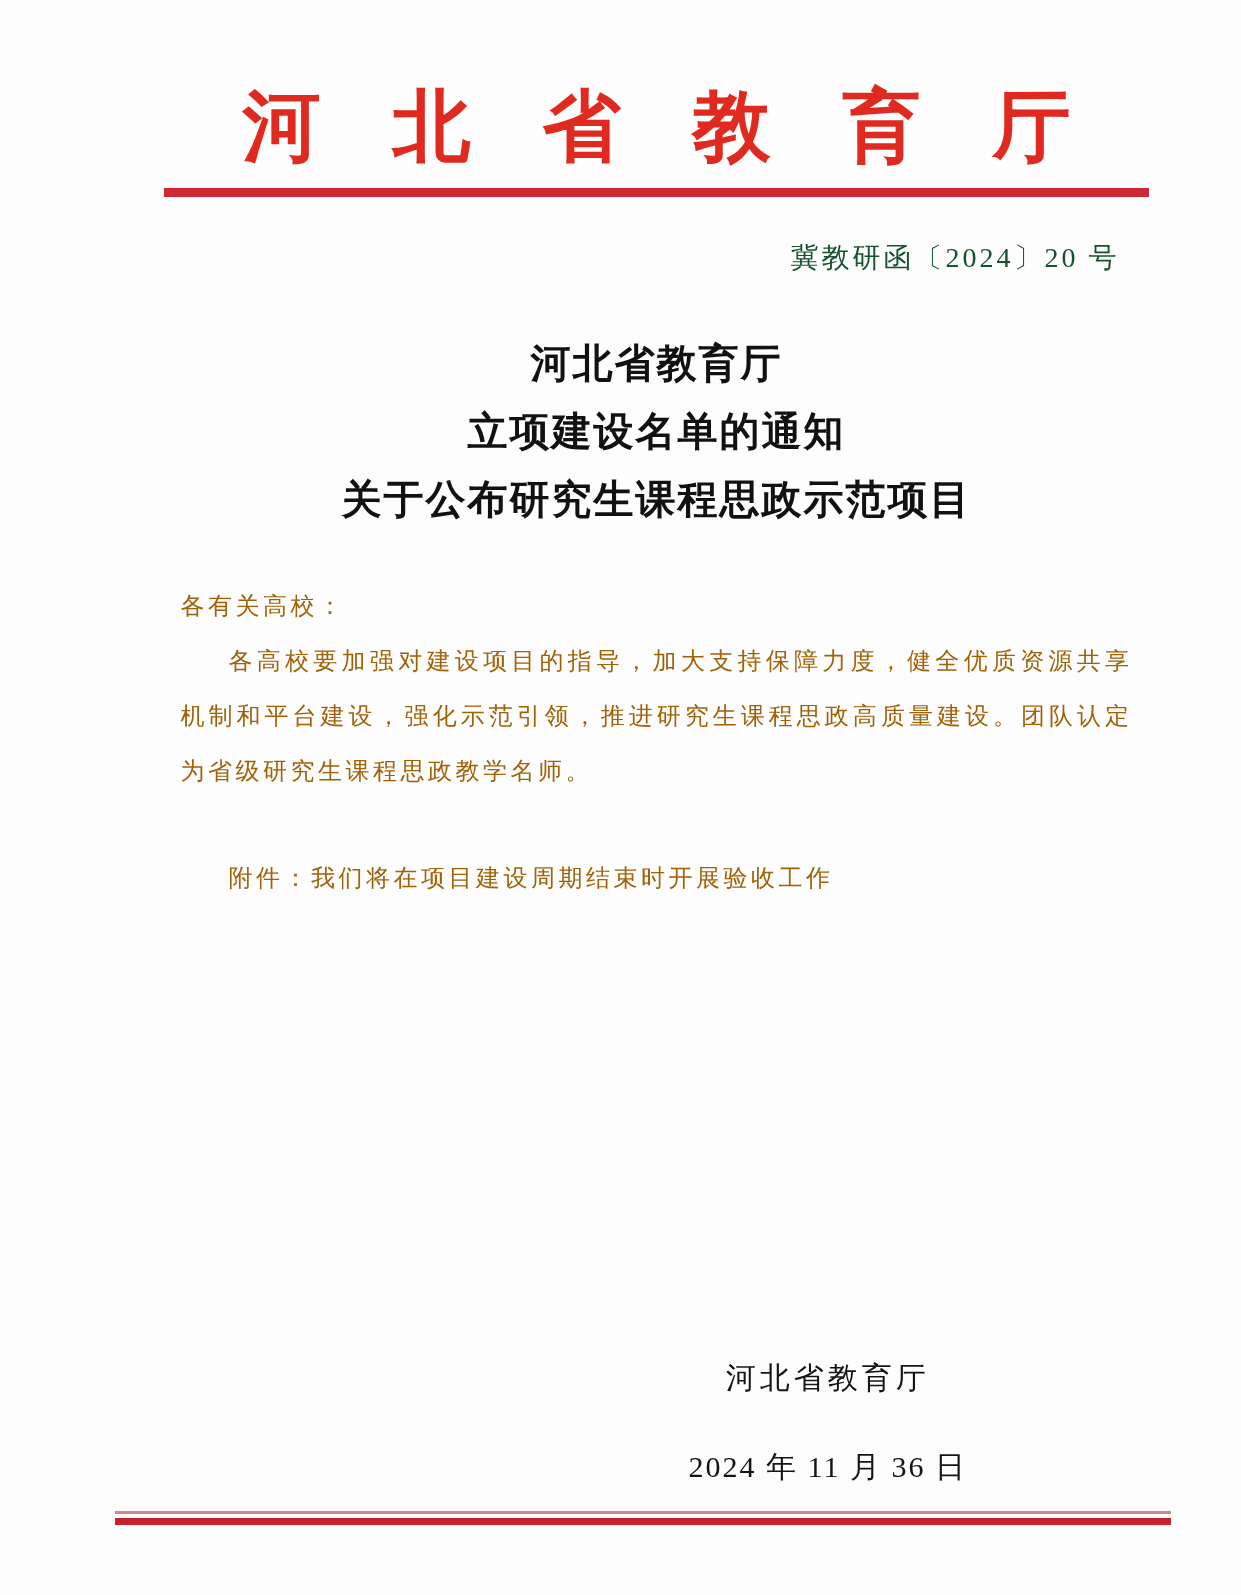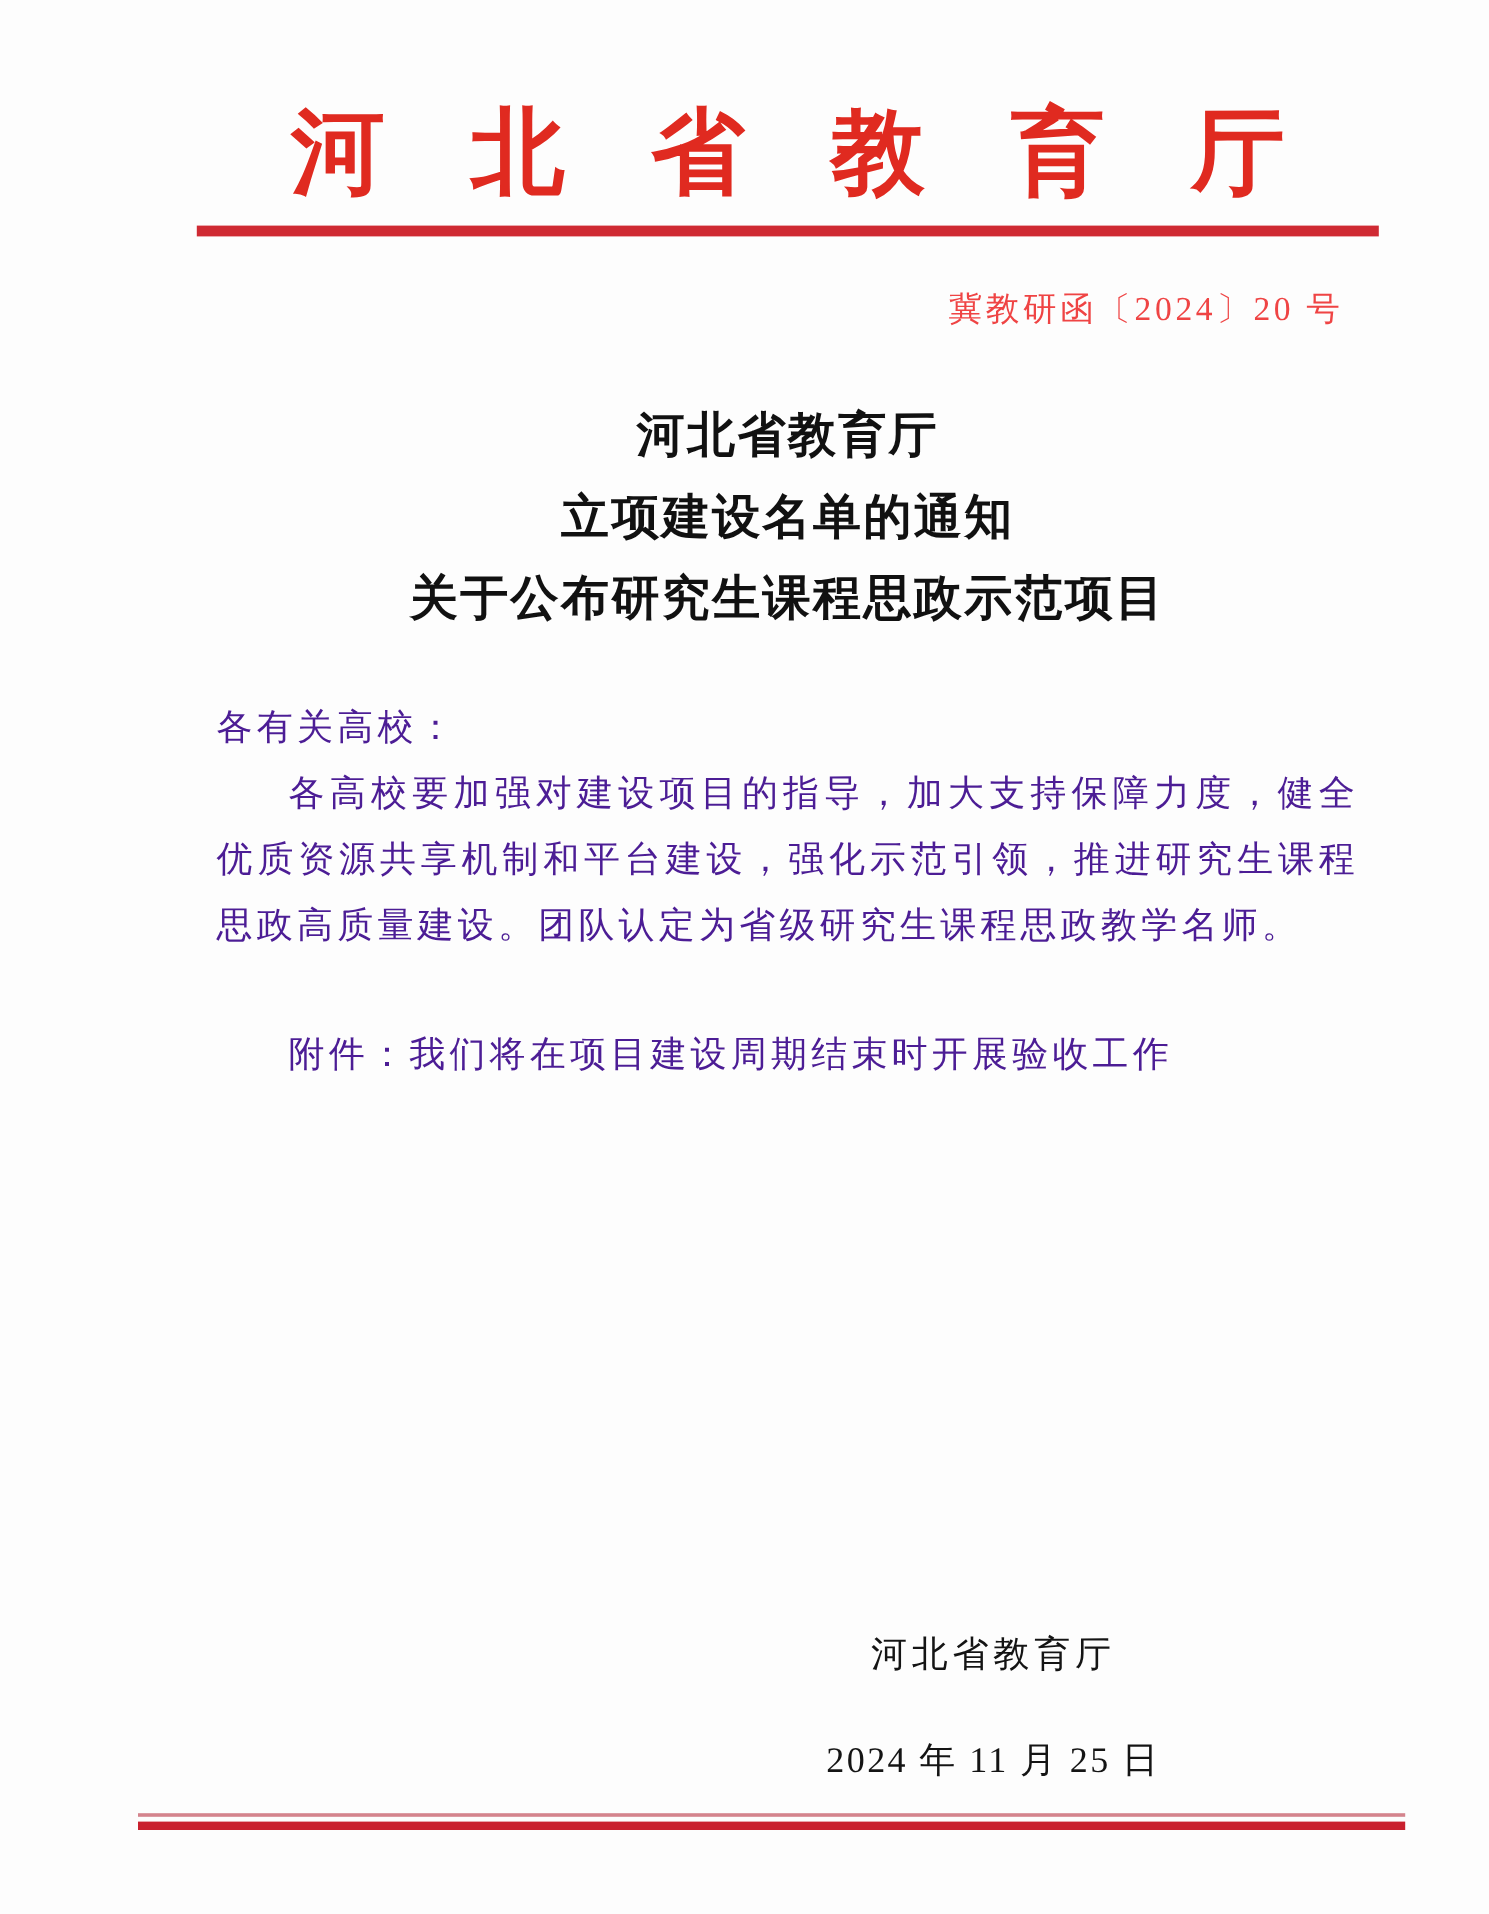--- a/index.html
+++ b/index.html
@@ -41,46 +41,46 @@
     background: #cf2a33;
   }
 
   
   .doc-number-row {
     width: 950px;
     margin: 42px auto 0 auto;
     text-align: right;
     font-size: 28px;
     letter-spacing: 3px;
-    color: #ef4444;
+    color: #14532d;
     padding-right: 12px;
     box-sizing: border-box;
   }
 
   
   .doc-title {
     margin-top: 52px;
     text-align: center;
     font-family: "Liberation Sans", "DejaVu Sans", sans-serif;
     font-weight: bold;
     font-size: 40px;
     line-height: 68px;
     color: #111111;
     letter-spacing: 2px;
   }
 
   
   .doc-body {
     width: 952px;
     margin: 46px auto 0 auto;
-    font-size: 30px;
+    font-size: 24px;
     line-height: 55px;
     letter-spacing: 3.5px;
     text-align: justify;
-    color: #4c1d95;
+    color: #a16207;
   }
   .doc-body p {
     margin: 0;
     text-indent: 2em;
   }
   .salutation {
     text-indent: 0 !important;
   }
   .attachment-line {
     margin-top: 52px !important;
@@ -143,21 +143,21 @@
   </div>
 
   <div class="doc-body">
     <p class="salutation">各有关高校：</p>
     <p>各高校要加强对建设项目的指导，加大支持保障力度，健全优质资源共享机制和平台建设，强化示范引领，推进研究生课程思政高质量建设。团队认定为省级研究生课程思政教学名师。</p>
     <p class="attachment-line">附件：我们将在项目建设周期结束时开展验收工作</p>
   </div>
 
   <div class="signature-block">
     <span class="signature-agency">河北省教育厅</span>
-    <span class="signature-date">2024 年 11 月 25 日</span>
+    <span class="signature-date">2024 年 11 月 36 日</span>
   </div>
 
   <div class="footer-rules">
     <div class="footer-rule-thin"></div>
     <div class="footer-rule-thick"></div>
   </div>
 
 </div>
 
 </body></html>

